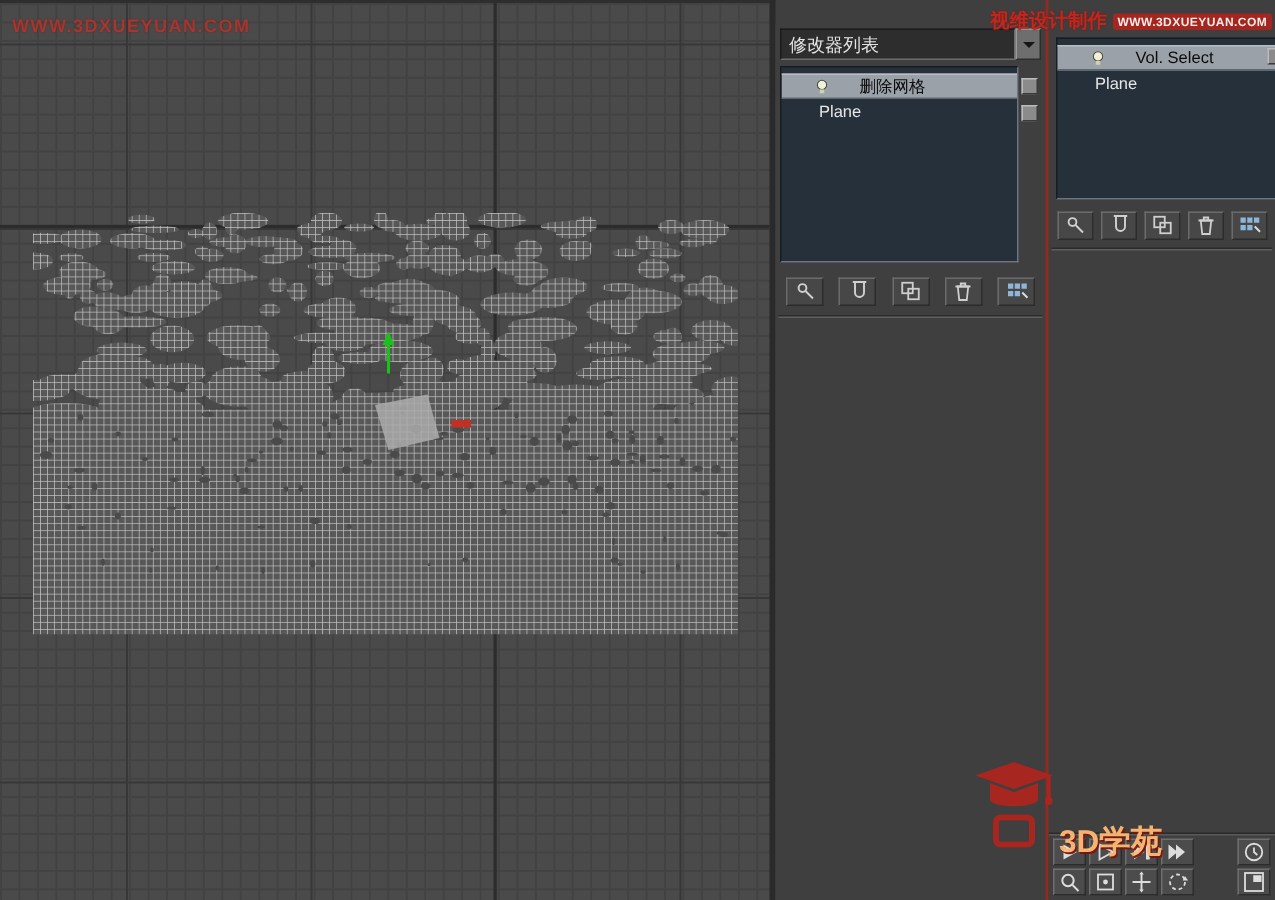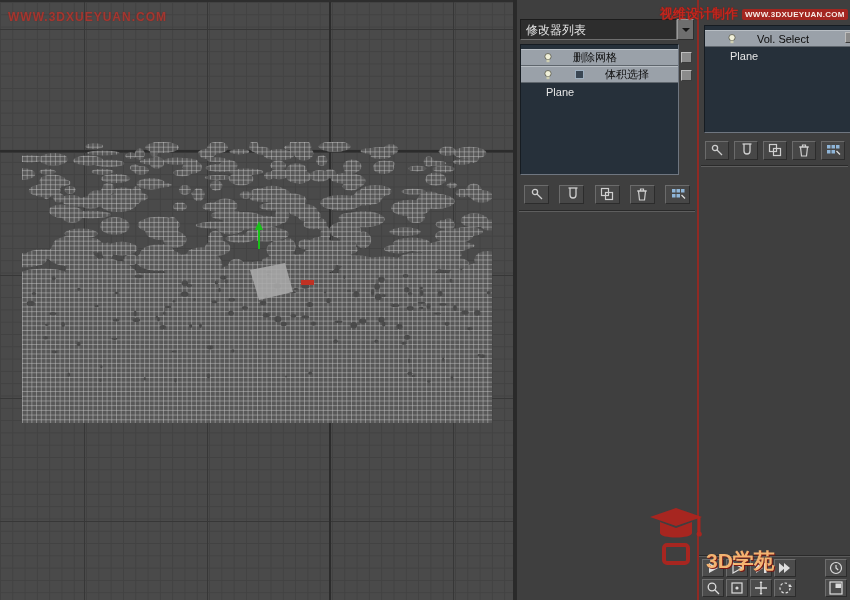--- a/index.html
+++ b/index.html
@@ -459,34 +459,20 @@
     <div class="stacklist">
       <div class="srow sel">
         <span class="ricon">
           <svg width="12" height="12">
               <circle cx="6" cy="4.6" r="3.1" fill="#f1f1da" stroke="#4a4a3a" stroke-width="0.7"></circle>
               <rect x="4.5" y="7.6" width="3" height="2.6" fill="#cfcfb2"></rect>
             </svg>
         </span>
         <span>删除网格</span>
       </div>
-      <div class="srow sel">
-        <span class="ricon">
-          <svg width="12" height="12">
-              <circle cx="6" cy="4.6" r="3.1" fill="#f1f1da" stroke="#4a4a3a" stroke-width="0.7"></circle>
-              <rect x="4.5" y="7.6" width="3" height="2.6" fill="#cfcfb2"></rect>
-            </svg>
-        </span>
-        <span class="ricon">
-          <svg width="11" height="11">
-              <rect x="1.5" y="1.5" width="8" height="8" fill="#3a4754" stroke="#9fb0c0" stroke-width="1"></rect>
-            </svg>
-        </span>
-        <span>体积选择</span>
-      </div>
       <div class="srow indent">
         <span>Plane</span>
       </div>
     </div>
     <div class="sidecol">
       <div class="sidesq"></div>
       <div class="sidesq"></div>
     </div>
   </div>
 

